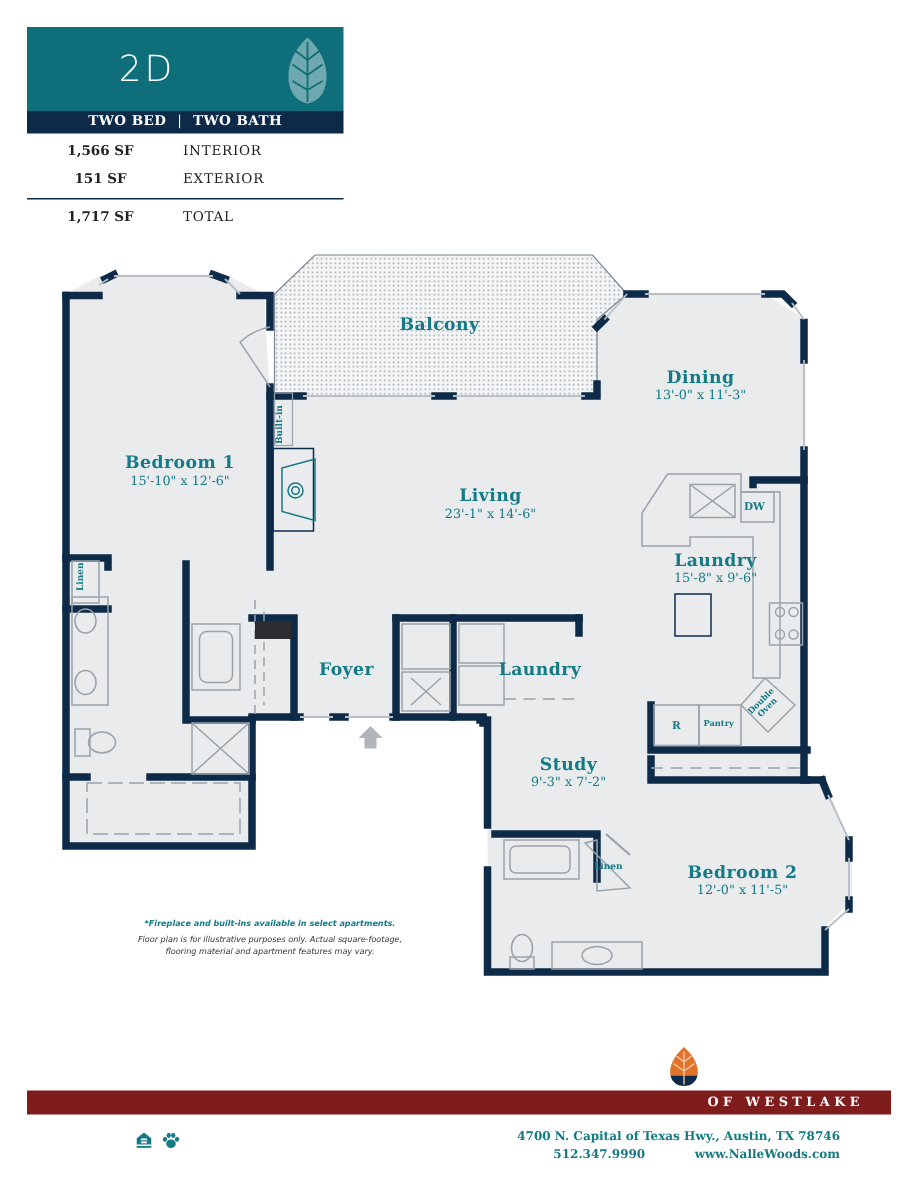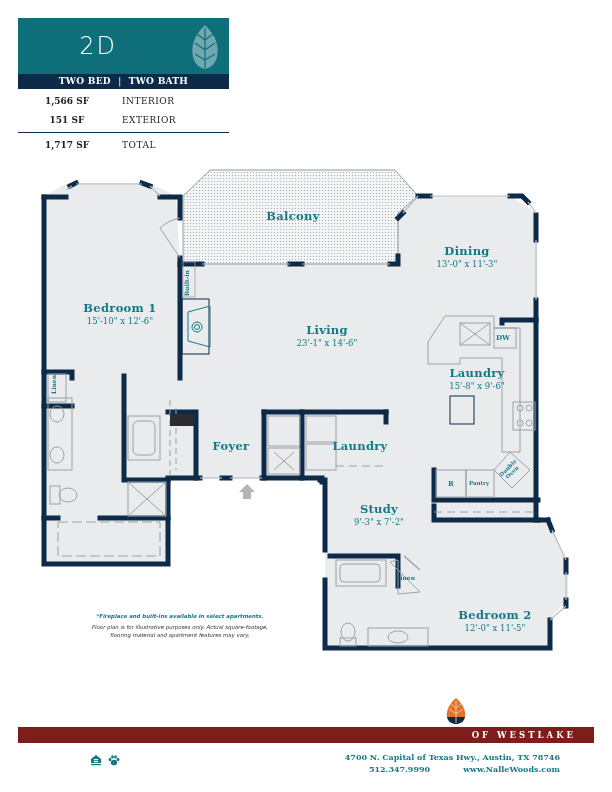--- a/index.html
+++ b/index.html
@@ -271,21 +271,21 @@
 <div class="room-label" style="left:204px;top:439px;width:54px;">
   <span class="nm">Foyer</span>
 </div>
 <div class="room-label" style="left:330px;top:439px;width:60px;">
   <span class="nm">Laundry</span>
 </div>
 <div class="room-label" style="left:344px;top:502px;width:70px;">
   <span class="nm">Study</span>
   <span class="dim">9'-3" x 7'-2"</span>
 </div>
-<div class="room-label" style="left:450px;top:574px;width:90px;margin-top:34px;">
+<div class="room-label" style="left:450px;top:574px;width:90px;">
   <span class="nm">Bedroom 2</span>
   <span class="dim">12'-0" x 11'-5"</span>
 </div>
 
 <div class="small-label" style="left:183px;top:266px;transform:rotate(-90deg);transform-origin:left top;top:296px;">Built-in</div>
 <div class="small-label" style="left:50px;top:394px;transform:rotate(-90deg);transform-origin:left top;">Linen</div>
 <div class="small-label" style="left:396px;top:574px;">Linen</div>
 <div class="small-label" style="left:496px;top:333px;font-size:7px;">DW</div>
 <div class="small-label" style="left:448px;top:479px;font-size:7px;">R</div>
 <div class="small-label" style="left:469px;top:480px;font-size:5.5px;">Pantry</div>

